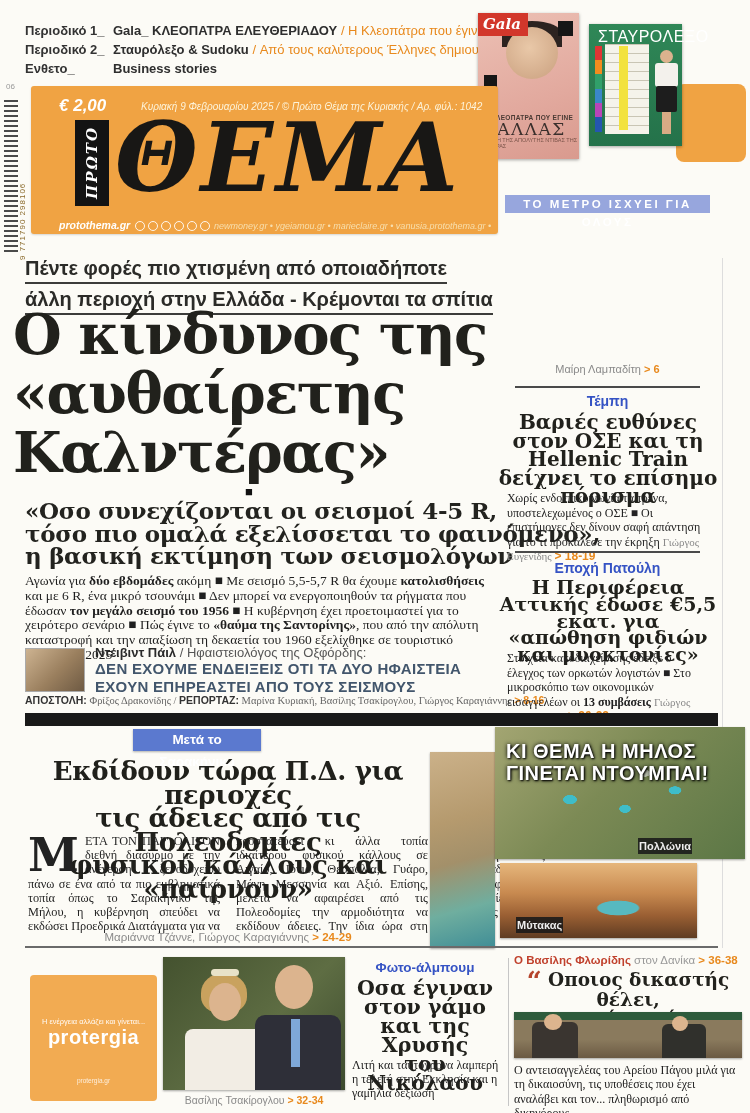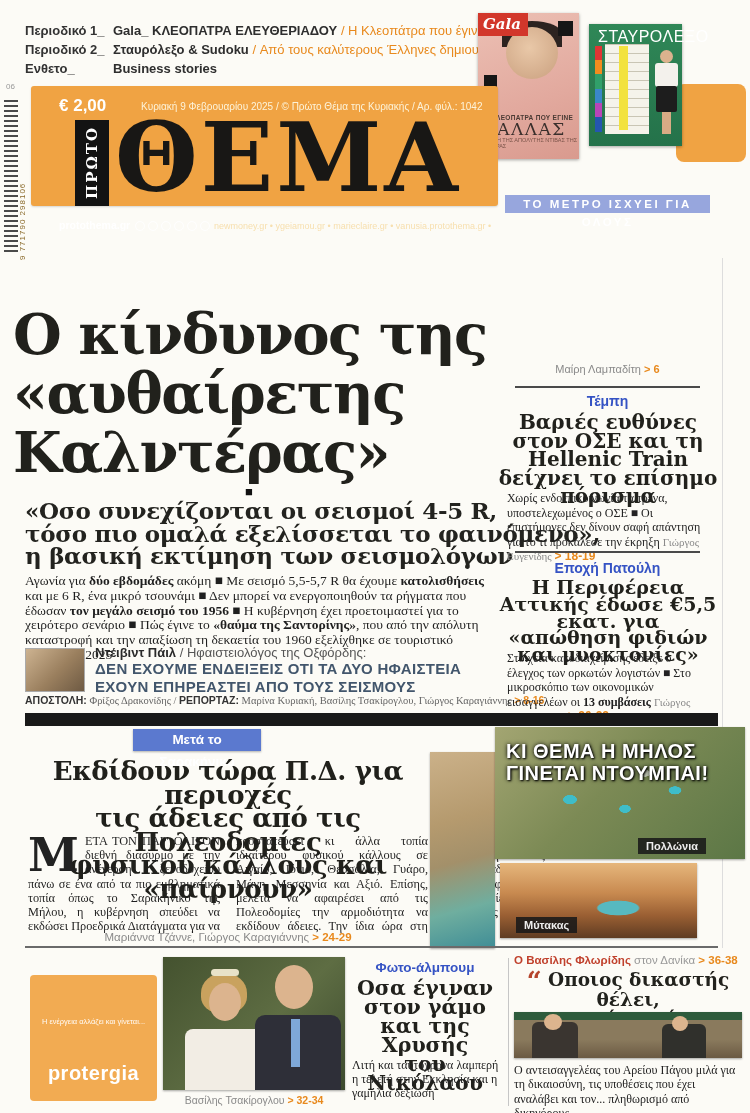--- a/index.html
+++ b/index.html
@@ -105,30 +105,30 @@
       radial-gradient(12px 8px at 30% 55%,#3fbdc9 0 55%,transparent 60%),
       radial-gradient(10px 7px at 52% 62%,#3fbdc9 0 55%,transparent 60%),
       radial-gradient(11px 7px at 72% 48%,#3fbdc9 0 55%,transparent 60%),
       radial-gradient(9px 6px at 60% 35%,#cfd6c2 0 55%,transparent 60%),
       linear-gradient(135deg,#a3a572,#7c8a55 45%,#5c7746);}
   .ph-mytakas{background:
       radial-gradient(40px 14px at 60% 60%,#57b9c0 0 50%,transparent 55%),
       linear-gradient(180deg,#e6b77c 0%,#c88a50 40%,#9a5f33 70%,#5f3c22 100%);}
   .overlay-caps{color:#fff;font-weight:bold;font-size:20px;line-height:22px;letter-spacing:.5px;
                 text-shadow:0 0 4px #000,1px 1px 2px #000;}
-  .chip{background:rgba(25,25,25,.88);color:#eee;font-size:11px;font-weight:bold;padding:2px 8px;}
+  .chip{background:rgba(25,25,25,.88);color:#eee;font-size:11px;font-weight:bold;padding:2px 1px;}
 
   .rule{background:#6a6a6a;}
   .vline{background:#c6c6c6;}
   .edgeline{background:#ddd;}
 
   
   .ad{background:#f2ab52;border-radius:4px;color:#fff;text-align:center;}
   .ad-tag{font-size:7.5px;opacity:.95;}
-  .ad-brand{font-size:20px;font-weight:bold;letter-spacing:.5px;margin-top:36px;}
+  .ad-brand{font-size:20px;font-weight:bold;letter-spacing:.5px;}
   .ad-site{font-size:6.5px;opacity:.8;}
   .ph-wedding{background:linear-gradient(135deg,#44522f,#5e6d43 55%,#3c4a2e);}
   .wd-head{position:absolute;border-radius:50%;background:#dcb48e;}
   .wd-bride-hair{position:absolute;background:#c9a25e;border-radius:50% 50% 40% 40%;}
   .wd-dress{position:absolute;background:#f2ede4;border-radius:8px 8px 0 0;}
   .wd-suit{position:absolute;background:#2e2f38;border-radius:10px 10px 0 0;}
   .wd-tie{position:absolute;background:#7fa8d8;}
   .wd-tiara{position:absolute;background:#e8e2c8;border-radius:4px;}
   .caption{font-size:10.5px;color:#8a8a8a;text-align:center;}
   .album-tag{color:#3553c4;font-weight:bold;font-size:13.5px;text-align:center;}
@@ -181,36 +181,40 @@
     <div class="cw-head"></div>
     <div class="cw-top"></div>
     <div class="cw-skirt"></div>
     <div class="cw-legs"></div>
   </div>
 
   <div class="abs corner06" style="left:6px;top:82px;">06</div>
   <div class="abs barcode" style="left:4px;top:100px;width:14px;height:155px;"></div>
   <div class="abs barcode-num" style="left:18px;top:100px;height:160px;">9 771790 298106</div>
 
-  <div class="abs masthead" style="left:31px;top:86px;width:467px;height:120px;">
+  <div class="abs masthead" style="left:31px;top:86px;width:467px;height:148px;font-style:italic;">
     <div class="abs price" style="left:28px;top:10px;">€ 2,00</div>
     <div class="abs dateline" style="left:110px;top:15px;">Κυριακή 9 Φεβρουαρίου 2025 / © Πρώτο Θέμα της Κυριακής / Αρ. φύλ.: 1042</div>
     <div class="abs logo-box" style="left:44px;top:34px;width:34px;height:86px;">
       <span class="logo-small">ΠΡΩΤΟ</span>
     </div>
     <div class="abs logo-big" style="left:84px;top:24px;">ΘΕΜΑ</div>
     <div class="abs mast-footer" style="left:28px;top:133px;">
       <span class="mast-site">protothema.gr</span>
       <span>
         <span class="soc"></span><span class="soc"></span><span class="soc"></span><span class="soc"></span><span class="soc"></span><span class="soc"></span>
       </span>
       <span class="mast-sites">newmoney.gr  •  ygeiamou.gr  •  marieclaire.gr  •  vanusia.protothema.gr  •</span>
     </div>
   </div>
 
+  <div class="abs kicker" style="left:25px;top:257px;">
+    <span>Πέντε φορές πιο χτισμένη από οποιαδήποτε</span>
+    <span>άλλη περιοχή στην Ελλάδα - Κρέμονται τα σπίτια</span>
+  </div>
 
   <div class="abs serifhead headline" style="left:13px;top:305px;">
     <div>Ο κίνδυνος της</div>
     <div>«αυθαίρετης</div>
     <div>Καλντέρας»</div>
   </div>
   <div class="abs endmark" style="left:245px;top:484px;">■</div>
 
   <div class="abs serifhead subhead" style="left:25px;top:500px;">
     <div>«Οσο συνεχίζονται οι σεισμοί 4-5 R,</div>

